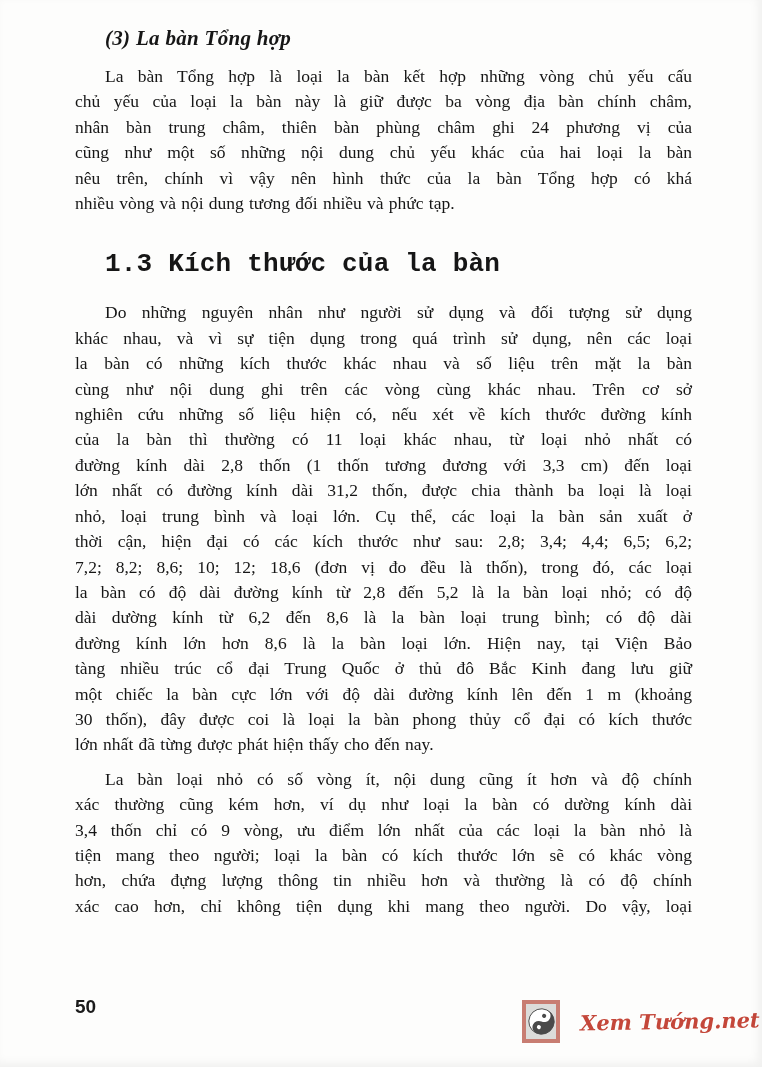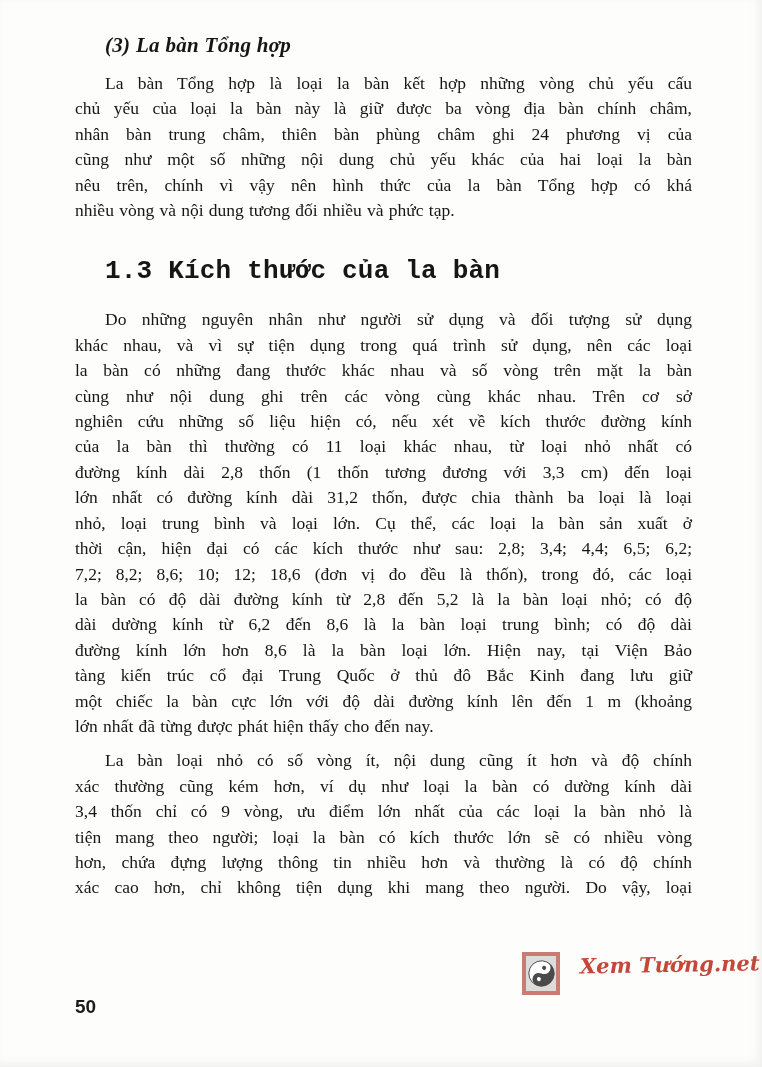--- a/index.html
+++ b/index.html
@@ -3,21 +3,21 @@
 <meta charset="utf-8">
 <style>
   html, body { margin: 0; padding: 0; background: #ffffff; }
   .page {
     position: relative;
     width: 762px;
     height: 1067px;
     margin: 0;
     background: #fdfdfc;
     box-sizing: border-box;
-    padding: 33px 70px 0 75px;
+    padding: 26px 70px 0 75px;
     font-family: "Liberation Serif", "DejaVu Serif", serif;
     color: #161616;
     overflow: hidden;
   }
   
   .page::after {
     content: "";
     position: absolute; inset: 0;
     pointer-events: none;
     box-shadow: inset -4px -4px 10px rgba(0,0,0,0.05);
@@ -53,22 +53,23 @@
     left: 75px;
     top: 996px;
     font-family: "Liberation Sans", "DejaVu Sans", sans-serif;
     font-size: 19px;
     font-weight: 600;
     color: #1b1b1b;
   }
   .watermark {
     position: absolute;
     right: 2px;
-    top: 952px;
+    top: 1000px;
     display: flex;
+    align-items: center;
     gap: 20px;
   }
   .yy-frame {
     display: inline-flex;
     align-items: center;
     justify-content: center;
     width: 38px;
     height: 43px;
     background: #c87d72;
     box-sizing: border-box;
@@ -105,42 +106,43 @@
       <div class="line">cũng như một số những nội dung chủ yếu khác của hai loại la bàn</div>
       <div class="line">nêu trên, chính vì vậy nên hình thức của la bàn Tổng hợp có khá</div>
       <div class="line">nhiều vòng và nội dung tương đối nhiều và phức tạp.</div>
     </div>
 
   <div class="h-section">1.3 Kích thước của la bàn</div>
 
   <div class="para p2">
       <div class="line">Do những nguyên nhân như người sử dụng và đối tượng sử dụng</div>
       <div class="line">khác nhau, và vì sự tiện dụng trong quá trình sử dụng, nên các loại</div>
-      <div class="line">la bàn có những đang thước khác nhau và số vòng trên mặt la bàn</div>
+      <div class="line">la bàn có những kích thước khác nhau và số liệu trên mặt la bàn</div>
       <div class="line">cùng như nội dung ghi trên các vòng cùng khác nhau. Trên cơ sở</div>
       <div class="line">nghiên cứu những số liệu hiện có, nếu xét về kích thước đường kính</div>
       <div class="line">của la bàn thì thường có 11 loại khác nhau, từ loại nhỏ nhất có</div>
       <div class="line">đường kính dài 2,8 thốn (1 thốn tương đương với 3,3 cm) đến loại</div>
       <div class="line">lớn nhất có đường kính dài 31,2 thốn, được chia thành ba loại là loại</div>
       <div class="line">nhỏ, loại trung bình và loại lớn. Cụ thể, các loại la bàn sản xuất ở</div>
       <div class="line">thời cận, hiện đại có các kích thước như sau: 2,8; 3,4; 4,4; 6,5; 6,2;</div>
       <div class="line">7,2; 8,2; 8,6; 10; 12; 18,6 (đơn vị đo đều là thốn), trong đó, các loại</div>
       <div class="line">la bàn có độ dài đường kính từ 2,8 đến 5,2 là la bàn loại nhỏ; có độ</div>
       <div class="line">dài dường kính từ 6,2 đến 8,6 là la bàn loại trung bình; có độ dài</div>
       <div class="line">đường kính lớn hơn 8,6 là la bàn loại lớn. Hiện nay, tại Viện Bảo</div>
-      <div class="line">tàng kiến trúc cổ đại Trung Quốc ở thủ đô Bắc Kinh đang lưu giữ</div>
+      <div class="line">tàng nhiều trúc cổ đại Trung Quốc ở thủ đô Bắc Kinh đang lưu giữ</div>
       <div class="line">một chiếc la bàn cực lớn với độ dài đường kính lên đến 1 m (khoảng</div>
+      <div class="line">30 thốn), đây được coi là loại la bàn phong thủy cổ đại có kích thước</div>
       <div class="line">lớn nhất đã từng được phát hiện thấy cho đến nay.</div>
     </div>
 
   <div class="para p3 cont">
       <div class="line">La bàn loại nhỏ có số vòng ít, nội dung cũng ít hơn và độ chính</div>
       <div class="line">xác thường cũng kém hơn, ví dụ như loại la bàn có dường kính dài</div>
       <div class="line">3,4 thốn chỉ có 9 vòng, ưu điểm lớn nhất của các loại la bàn nhỏ là</div>
-      <div class="line">tiện mang theo người; loại la bàn có kích thước lớn sẽ có nhiều vòng</div>
+      <div class="line">tiện mang theo người; loại la bàn có kích thước lớn sẽ có khác vòng</div>
       <div class="line">hơn, chứa đựng lượng thông tin nhiều hơn và thường là có độ chính</div>
       <div class="line">xác cao hơn, chỉ không tiện dụng khi mang theo người. Do vậy, loại</div>
     </div>
 
   <div class="folio">50</div>
 
   <div class="watermark">
     <span class="yy-frame">
       <span class="yy-inner">
         <svg width="27" height="27" viewBox="0 0 100 100" style="transform: rotate(25deg);">

